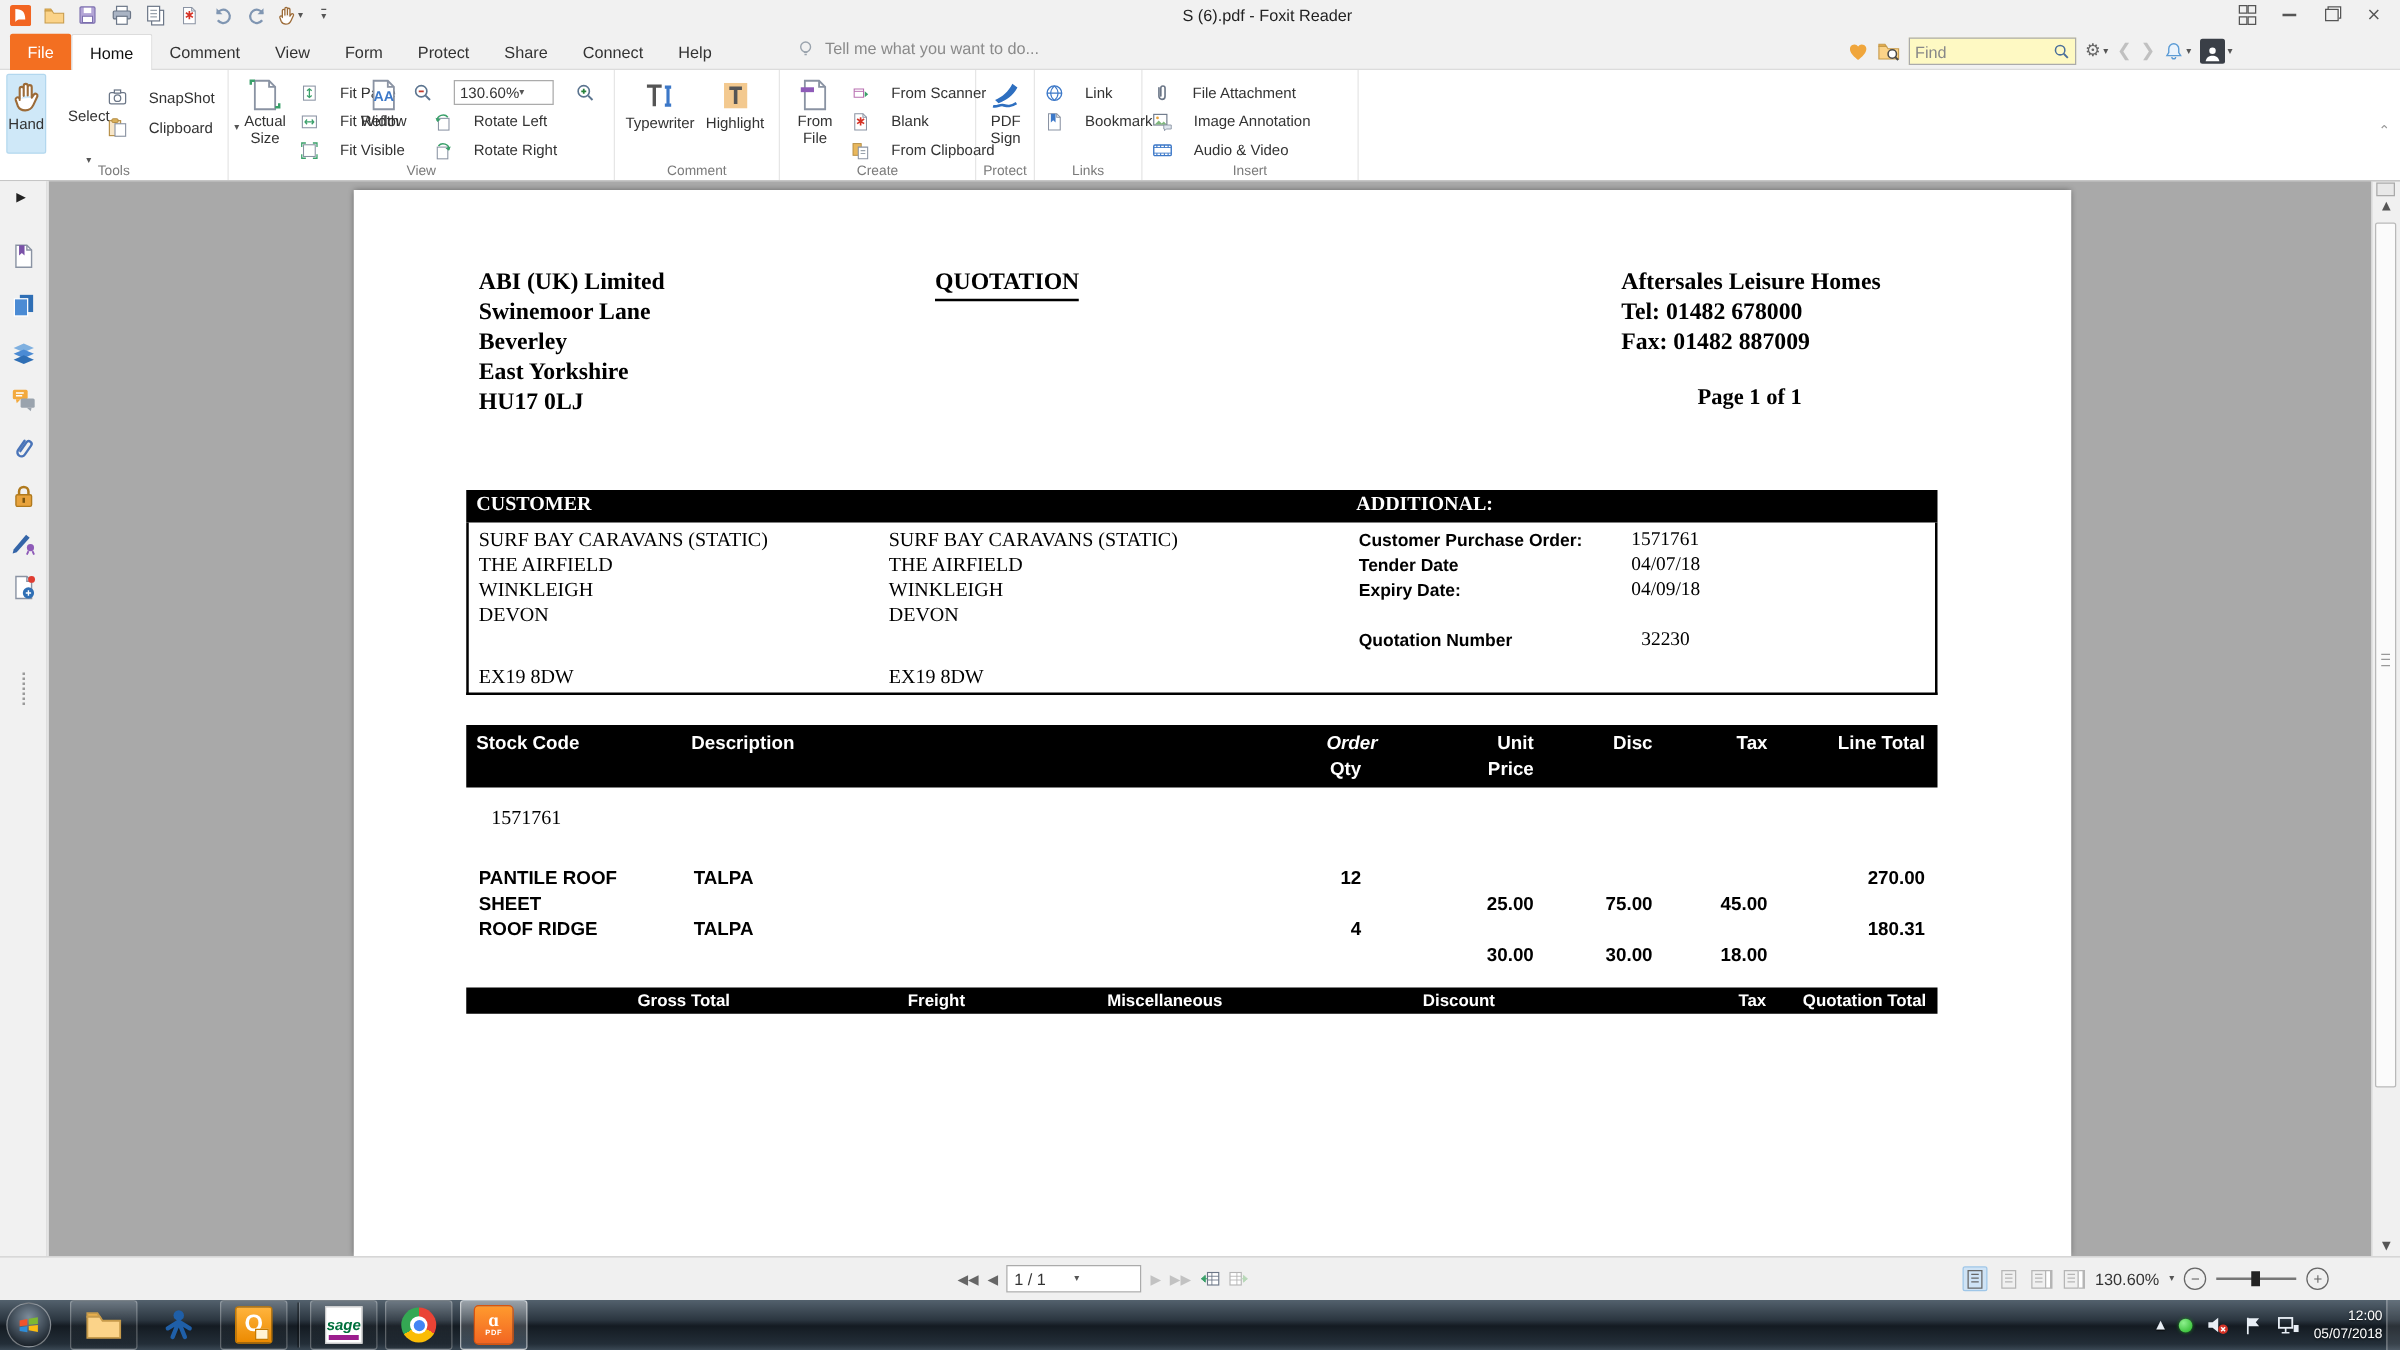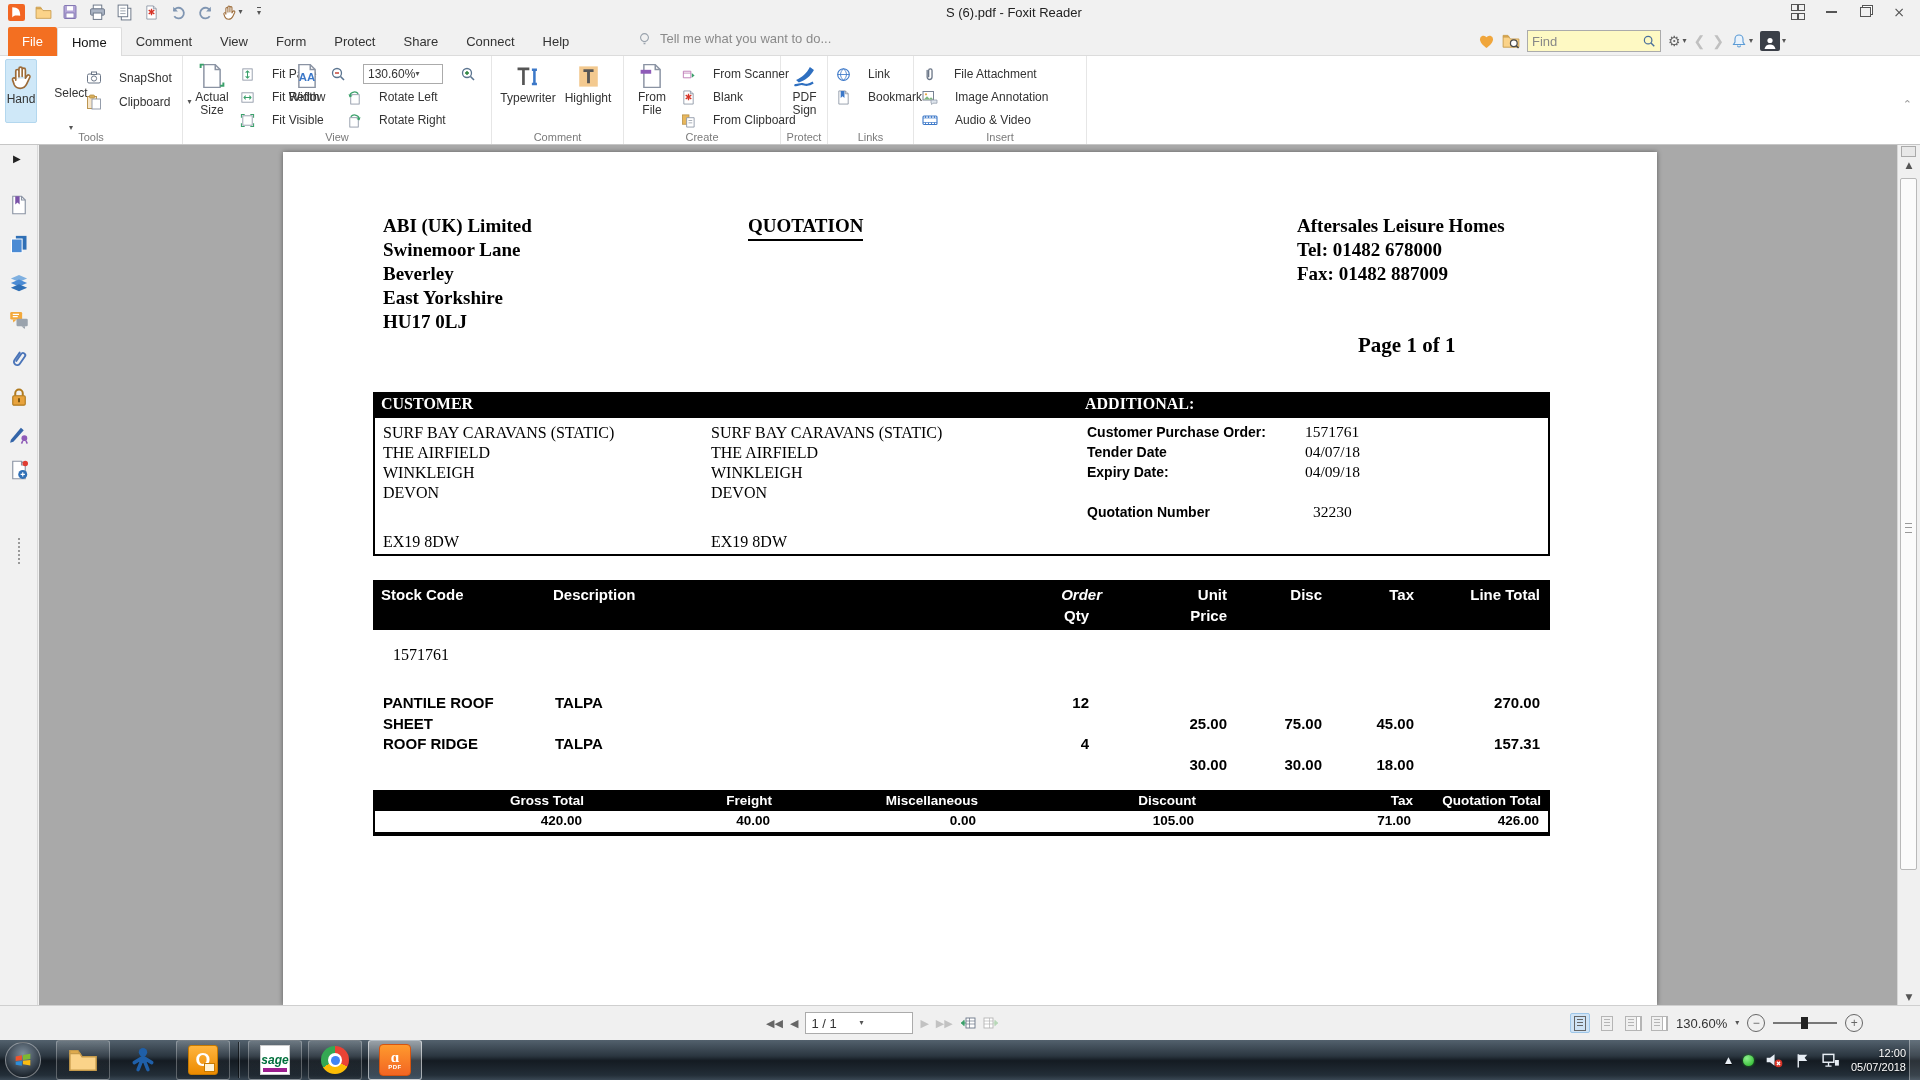--- a/index.html
+++ b/index.html
@@ -736,21 +736,21 @@
       <div>Beverley</div>
       <div>East Yorkshire</div>
       <div>HU17 0LJ</div>
     </div>
     <div class="abs docb" style="left:465px;top:62px;border-bottom:2px solid #000;padding-bottom:1px;">QUOTATION</div>
     <div class="abs docb" style="left:1014px;top:62px;">
       <div>Aftersales Leisure Homes</div>
       <div>Tel: 01482 678000</div>
       <div>Fax: 01482 887009</div>
     </div>
-    <div class="abs" style="left:1075px;top:181px;font-family:'Liberation Serif',serif;font-weight:bold;font-size:21px;">Page 1 of 1</div>
+    <div class="abs" style="left:1075px;top:155px;font-family:'Liberation Serif',serif;font-weight:bold;font-size:18px;">Page 1 of 1</div>
 
     <div class="abs" style="left:90px;top:240px;width:1177px;">
       <div class="blackbar" style="height:26px;position:relative;">
         <span class="abs serif" style="left:8px;top:3px;font-weight:bold;font-size:16px;">CUSTOMER</span>
         <span class="abs serif" style="left:712px;top:3px;font-weight:bold;font-size:16px;">ADDITIONAL:</span>
       </div>
       <div style="position:relative;height:138px;border:2px solid #000;border-top:none;box-sizing:border-box;">
         <div class="abs addr" style="left:8px;top:5px;">
           <div>SURF BAY CARAVANS (STATIC)</div>
           <div>THE AIRFIELD</div>
@@ -797,44 +797,36 @@
       <span class="abs rowb" style="right:117px;top:542px;">270.00</span>
       <span class="abs rowb" style="left:100px;top:563px;">SHEET</span>
       <span class="abs rowb" style="right:430px;top:563px;">25.00</span>
       <span class="abs rowb" style="right:335px;top:563px;">75.00</span>
       <span class="abs rowb" style="right:243px;top:563px;">45.00</span>
     </div>
     <div>
       <span class="abs rowb" style="left:100px;top:583px;">ROOF RIDGE</span>
       <span class="abs rowb" style="left:272px;top:583px;">TALPA</span>
       <span class="abs rowb" style="right:568px;top:583px;">4</span>
-      <span class="abs rowb" style="right:117px;top:583px;">157.31</span>
+      <span class="abs rowb" style="right:117px;top:583px;">180.31</span>
       <span class="abs rowb" style="right:430px;top:604px;">30.00</span>
       <span class="abs rowb" style="right:335px;top:604px;">30.00</span>
       <span class="abs rowb" style="right:243px;top:604px;">18.00</span>
     </div>
 
     <div class="abs" style="left:90px;top:638px;width:1177px;">
       <div class="blackbar" style="position:relative;height:21px;">
         <span class="tcell" style="right:966px;top:3px;color:#fff;">Gross Total</span>
         <span class="tcell" style="right:778px;top:3px;color:#fff;">Freight</span>
         <span class="tcell" style="right:572px;top:3px;color:#fff;">Miscellaneous</span>
         <span class="tcell" ind="document.totals.cols.3.label" style="right:354px;top:3px;color:#fff;"></span>
         <span class="tcell" style="right:354px;top:3px;color:#fff;">Discount</span>
         <span class="tcell" style="right:137px;top:3px;color:#fff;">Tax</span>
         <span class="tcell" style="right:9px;top:3px;color:#fff;">Quotation Total</span>
       </div>
-      <div style="position:relative;height:21px;border:2px solid #000;border-top:none;border-bottom:4px solid #000;box-sizing:content-box;background:#fff;">
-        <span class="tcell" style="right:966px;top:2px;color:#000;">420.00</span>
-        <span class="tcell" style="right:778px;top:2px;color:#000;">40.00</span>
-        <span class="tcell" style="right:572px;top:2px;color:#000;">0.00</span>
-        <span class="tcell" style="right:354px;top:2px;color:#000;">105.00</span>
-        <span class="tcell" style="right:137px;top:2px;color:#000;">71.00</span>
-        <span class="tcell" style="right:9px;top:2px;color:#000;">426.00</span>
-      </div>
     </div>
   </div>
 
   <div id="vscroll">
     <div id="vsplit"></div>
     <div class="sbtn" style="top:15px;">▲</div>
     <div id="vthumb">
         <div class="grip"></div>
       </div>
     <div class="sbtn" style="bottom:3px;">▼</div>

